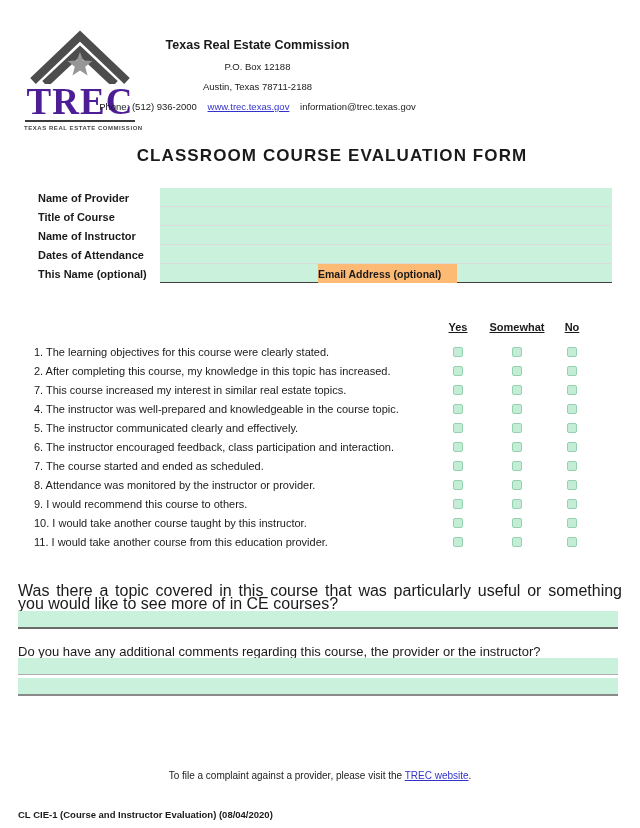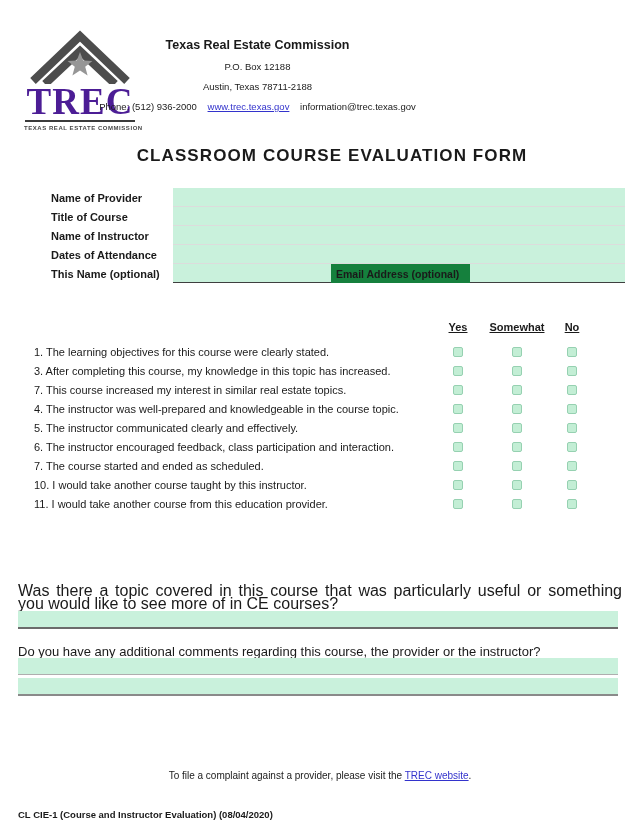--- a/index.html
+++ b/index.html
@@ -25,28 +25,28 @@
   .org-contact .sep { display:inline-block; width:8px; }
   a.link { color:#3333cc; text-decoration:underline; cursor:pointer;text-align:center; }
 
   
   .page-title {
     position:absolute; top:146px; left:12px; width:640px; text-align:center;
     font-size:17px; font-weight:bold; letter-spacing:1.1px; margin:0;
   }
 
   
-  .info { position:absolute; top:188px; left:38px; width:574px;margin-left:13px; }
+  .info { position:absolute; top:188px; left:38px; width:574px; }
   .i-row { display:flex; height:19px; }
   .i-label { width:122px; font-weight:bold; font-size:11px; line-height:20px; white-space:nowrap; }
   .i-field { flex:1; background:#c9f1dc; border-bottom:1px solid #dcdcdc; box-sizing:border-box; }
   .i-row.last .name-field { flex:0 0 158px; border-bottom:1px solid #3f3f3f; }
   .email-label {
-    flex:0 0 139px; background:#15803d; font-weight:bold; font-size:10.5px;
-    line-height:20px; padding-left:5px; box-sizing:border-box; white-space:nowrap;
+    flex:0 0 139px; background:#fdba74; font-weight:bold; font-size:10.5px;
+    line-height:20px; box-sizing:border-box; white-space:nowrap;
   }
   .i-row.last .email-field { flex:1; border-bottom:1px solid #3f3f3f; }
 
   
   .rating { position:absolute; top:321px; left:34px; width:570px; }
   .r-head { display:flex; height:13px; margin-bottom:8px; font-size:11px; font-weight:bold; }
   .r-head .hcell { text-decoration:underline; text-align:center; }
   .r-row { display:flex; height:19px; align-items:center; font-size:11px; }
   .q { flex:1; }
   .spacer { flex:1; }
@@ -139,21 +139,21 @@
       </div>
     <div class="cell some">
         <div class="cb"></div>
       </div>
     <div class="cell no">
         <div class="cb"></div>
       </div>
     <div class="tail"></div>
   </div>
   <div class="r-row">
-    <div class="q">3. After completing this course, my knowledge in this topic has increased.</div>
+    <div class="q">2. After completing this course, my knowledge in this topic has increased.</div>
     <div class="cell yes">
         <div class="cb"></div>
       </div>
     <div class="cell some">
         <div class="cb"></div>
       </div>
     <div class="cell no">
         <div class="cb"></div>
       </div>
     <div class="tail"></div>
@@ -205,20 +205,46 @@
     <div class="cell some">
         <div class="cb"></div>
       </div>
     <div class="cell no">
         <div class="cb"></div>
       </div>
     <div class="tail"></div>
   </div>
   <div class="r-row">
     <div class="q">7. The course started and ended as scheduled.</div>
+    <div class="cell yes">
+        <div class="cb"></div>
+      </div>
+    <div class="cell some">
+        <div class="cb"></div>
+      </div>
+    <div class="cell no">
+        <div class="cb"></div>
+      </div>
+    <div class="tail"></div>
+  </div>
+  <div class="r-row">
+    <div class="q">8. Attendance was monitored by the instructor or provider.</div>
+    <div class="cell yes">
+        <div class="cb"></div>
+      </div>
+    <div class="cell some">
+        <div class="cb"></div>
+      </div>
+    <div class="cell no">
+        <div class="cb"></div>
+      </div>
+    <div class="tail"></div>
+  </div>
+  <div class="r-row">
+    <div class="q">9. I would recommend this course to others.</div>
     <div class="cell yes">
         <div class="cb"></div>
       </div>
     <div class="cell some">
         <div class="cb"></div>
       </div>
     <div class="cell no">
         <div class="cb"></div>
       </div>
     <div class="tail"></div>

